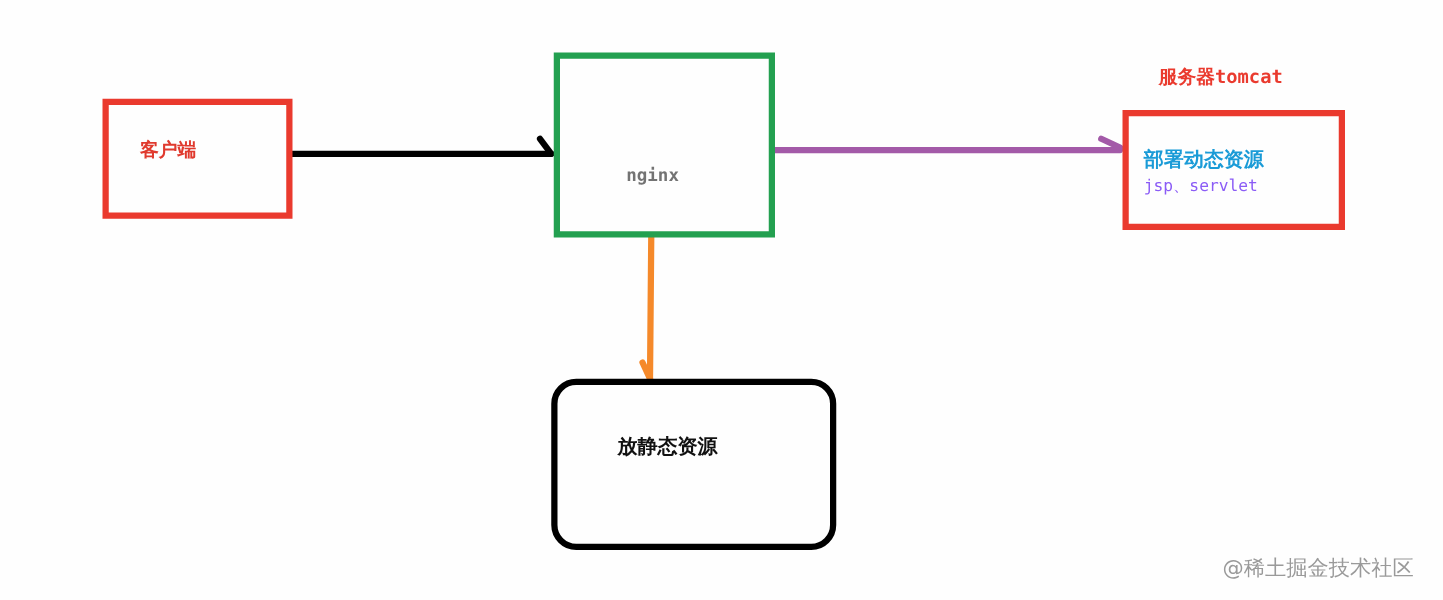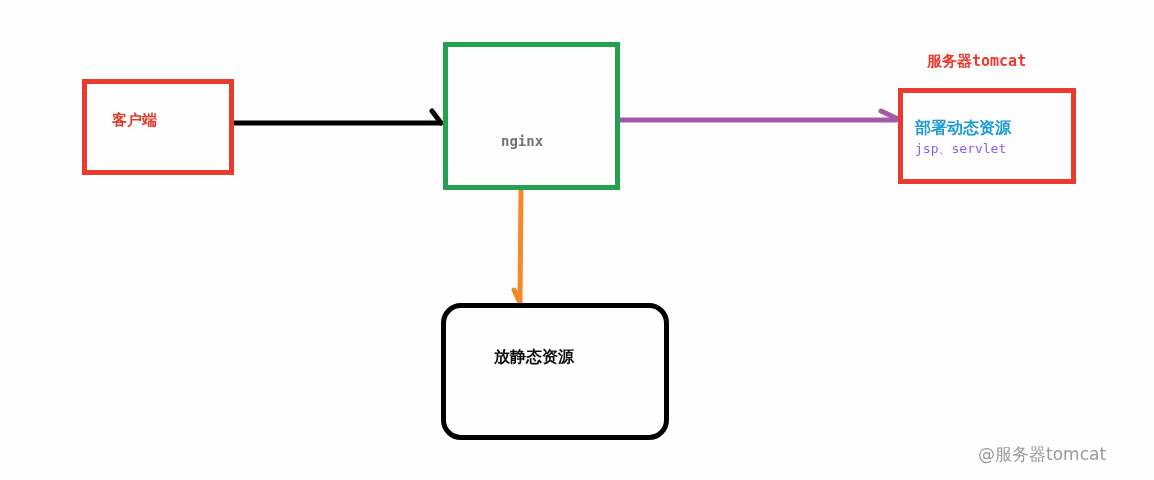--- a/index.html
+++ b/index.html
@@ -63,13 +63,13 @@
 <div class="lbl nginx-label">nginx</div>
 
 <div class="lbl tomcat-title">服务器tomcat</div>
 <div class="box tomcat-box"></div>
 <div class="lbl tomcat-line1">部署动态资源</div>
 <div class="lbl tomcat-line2">jsp、servlet</div>
 
 <div class="box static-box"></div>
 <div class="lbl static-label">放静态资源</div>
 
-<div class="lbl watermark">@服务器tomcat</div>
+<div class="lbl watermark">@稀土掘金技术社区</div>
 
 </body></html>

